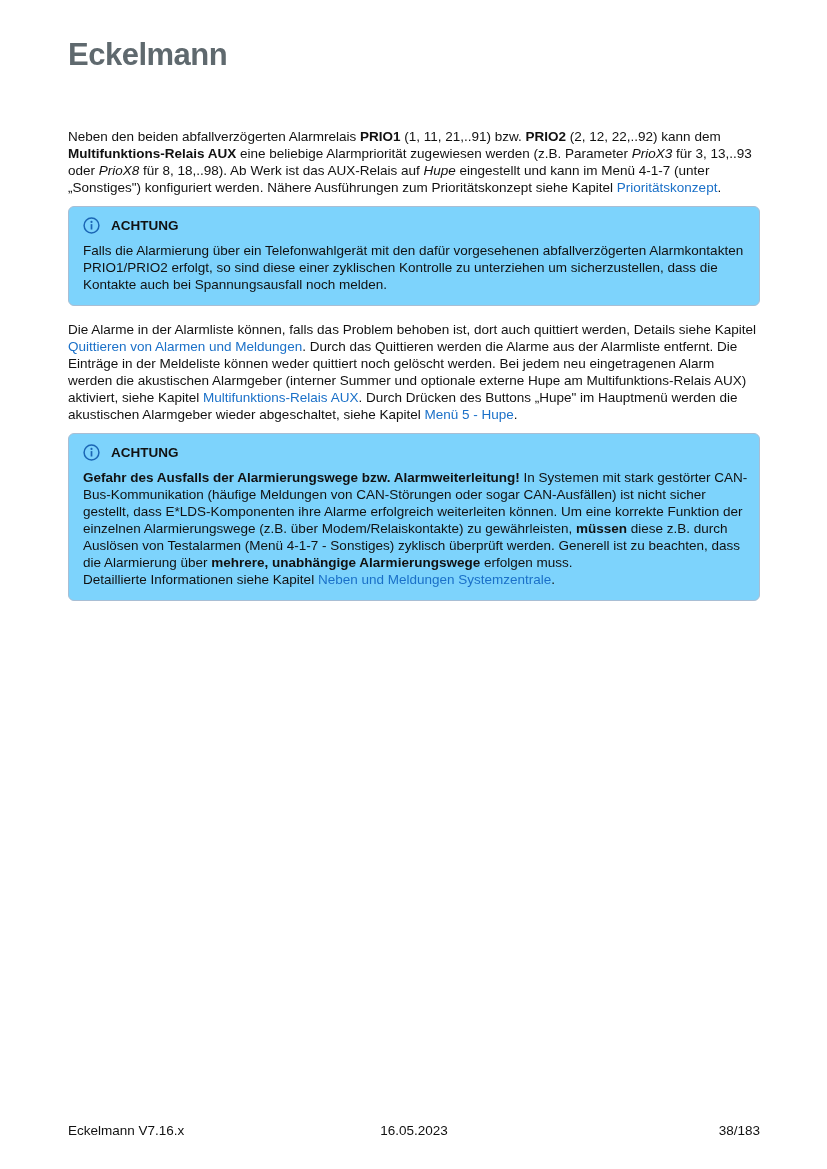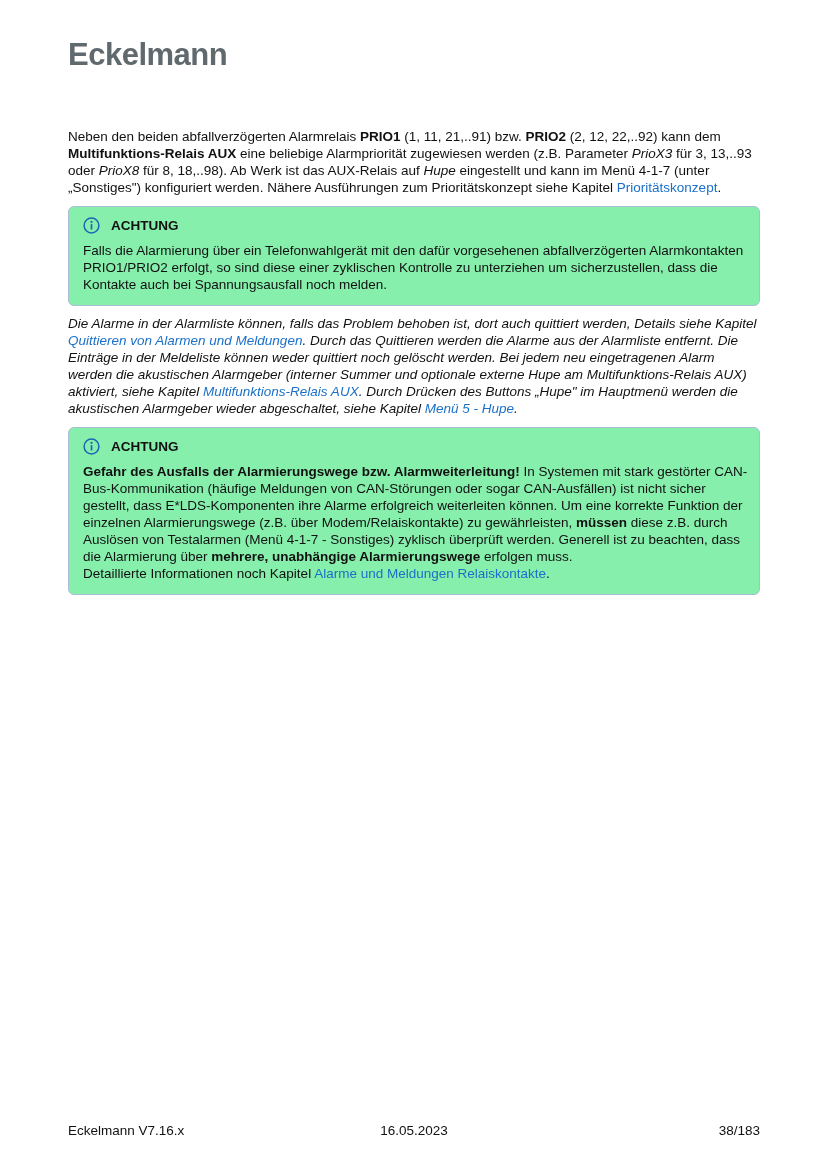--- a/index.html
+++ b/index.html
@@ -36,28 +36,27 @@
     color:var(--logo-gray);
     line-height:34px;
   }
   .para{
     margin-top:56px;
     font-size:13.5px;
     line-height:17px;
     color:var(--text);
   }
   .para.second{
-    margin-top:9px;
-    font-style:italic;
+    margin-top:15px;
   }
   .notice{
     margin-top:10px;
     border:1px solid var(--box-border);
     border-radius:6px;
-    background:#86efac;
+    background:#7dd3fc;
     padding:10px 10px 12px 14px;
   }
   .notice-title-row{
     display:flex;
     align-items:center;
     gap:11px;
   }
   .info-icon{
     width:17px;
     height:17px;
@@ -128,21 +127,21 @@
         <span class="info-icon">
           <svg viewBox="0 0 17 17" width="17" height="17" aria-hidden="true">
             <circle cx="8.5" cy="8.5" r="7.4" fill="none" stroke="currentColor" stroke-width="1.5"></circle>
             <circle cx="8.5" cy="4.9" r="1.1" fill="currentColor"></circle>
             <rect x="7.65" y="7.1" width="1.7" height="5.4" fill="currentColor"></rect>
           </svg>
         </span>
         <span class="notice-title">ACHTUNG</span>
       </div>
       <div class="notice-body"><span class="run-bold">Gefahr des Ausfalls der Alarmierungswege bzw. Alarmweiterleitung!</span><span> In Systemen mit stark gestörter CAN-Bus-Kommunikation (häufige Meldungen von CAN-Störungen oder sogar CAN-Ausfällen) ist nicht sicher gestellt, dass E*LDS-Komponenten ihre Alarme erfolgreich weiterleiten können. Um eine korrekte Funktion der einzelnen Alarmierungswege (z.B. über Modem/Relaiskontakte) zu gewährleisten, </span><span class="run-bold">müssen</span><span> diese z.B. durch Auslösen von Testalarmen (Menü 4-1-7 - Sonstiges) zyklisch überprüft werden. Generell ist zu beachten, dass die Alarmierung über </span><span class="run-bold">mehrere, unabhängige Alarmierungswege</span><span> erfolgen muss.
-</span><span>Detaillierte Informationen noch Kapitel </span><span class="run-link">Alarme und Meldungen Relaiskontakte</span><span>.</span></div>
+</span><span>Detaillierte Informationen siehe Kapitel </span><span class="run-link">Neben und Meldungen Systemzentrale</span><span>.</span></div>
     </div>
 
   </div>
 
   <div class="footer">
     <span class="center">16.05.2023</span>
     <span class="left">Eckelmann V7.16.x</span>
     <span class="right">38/183</span>
   </div>
 </div>

